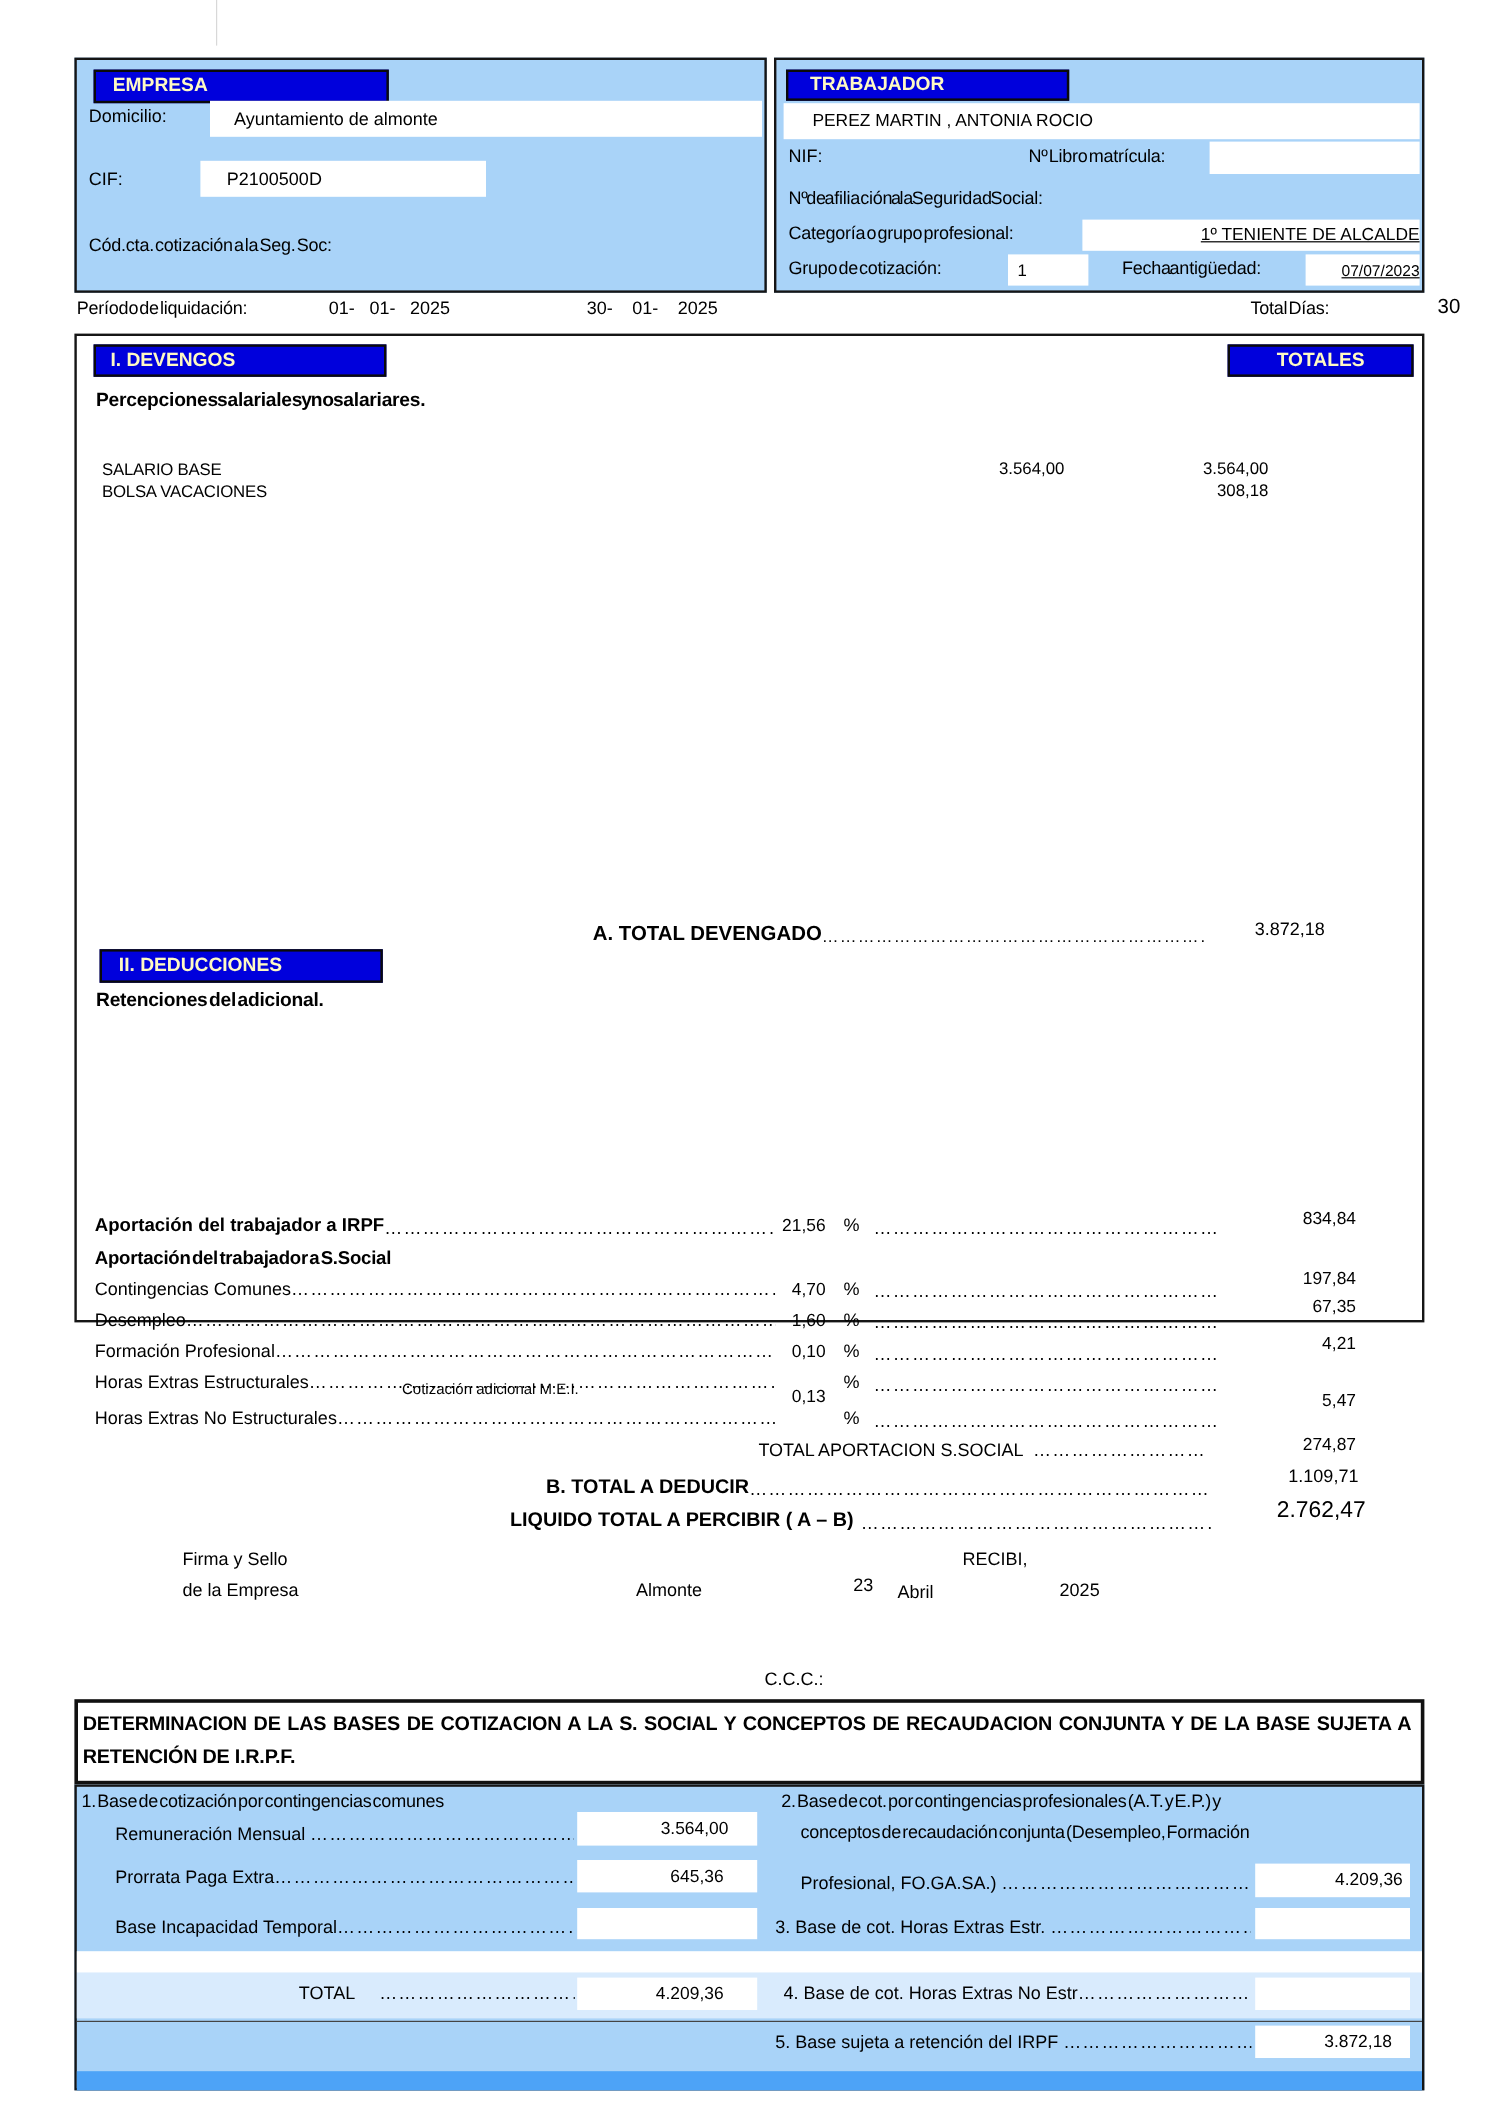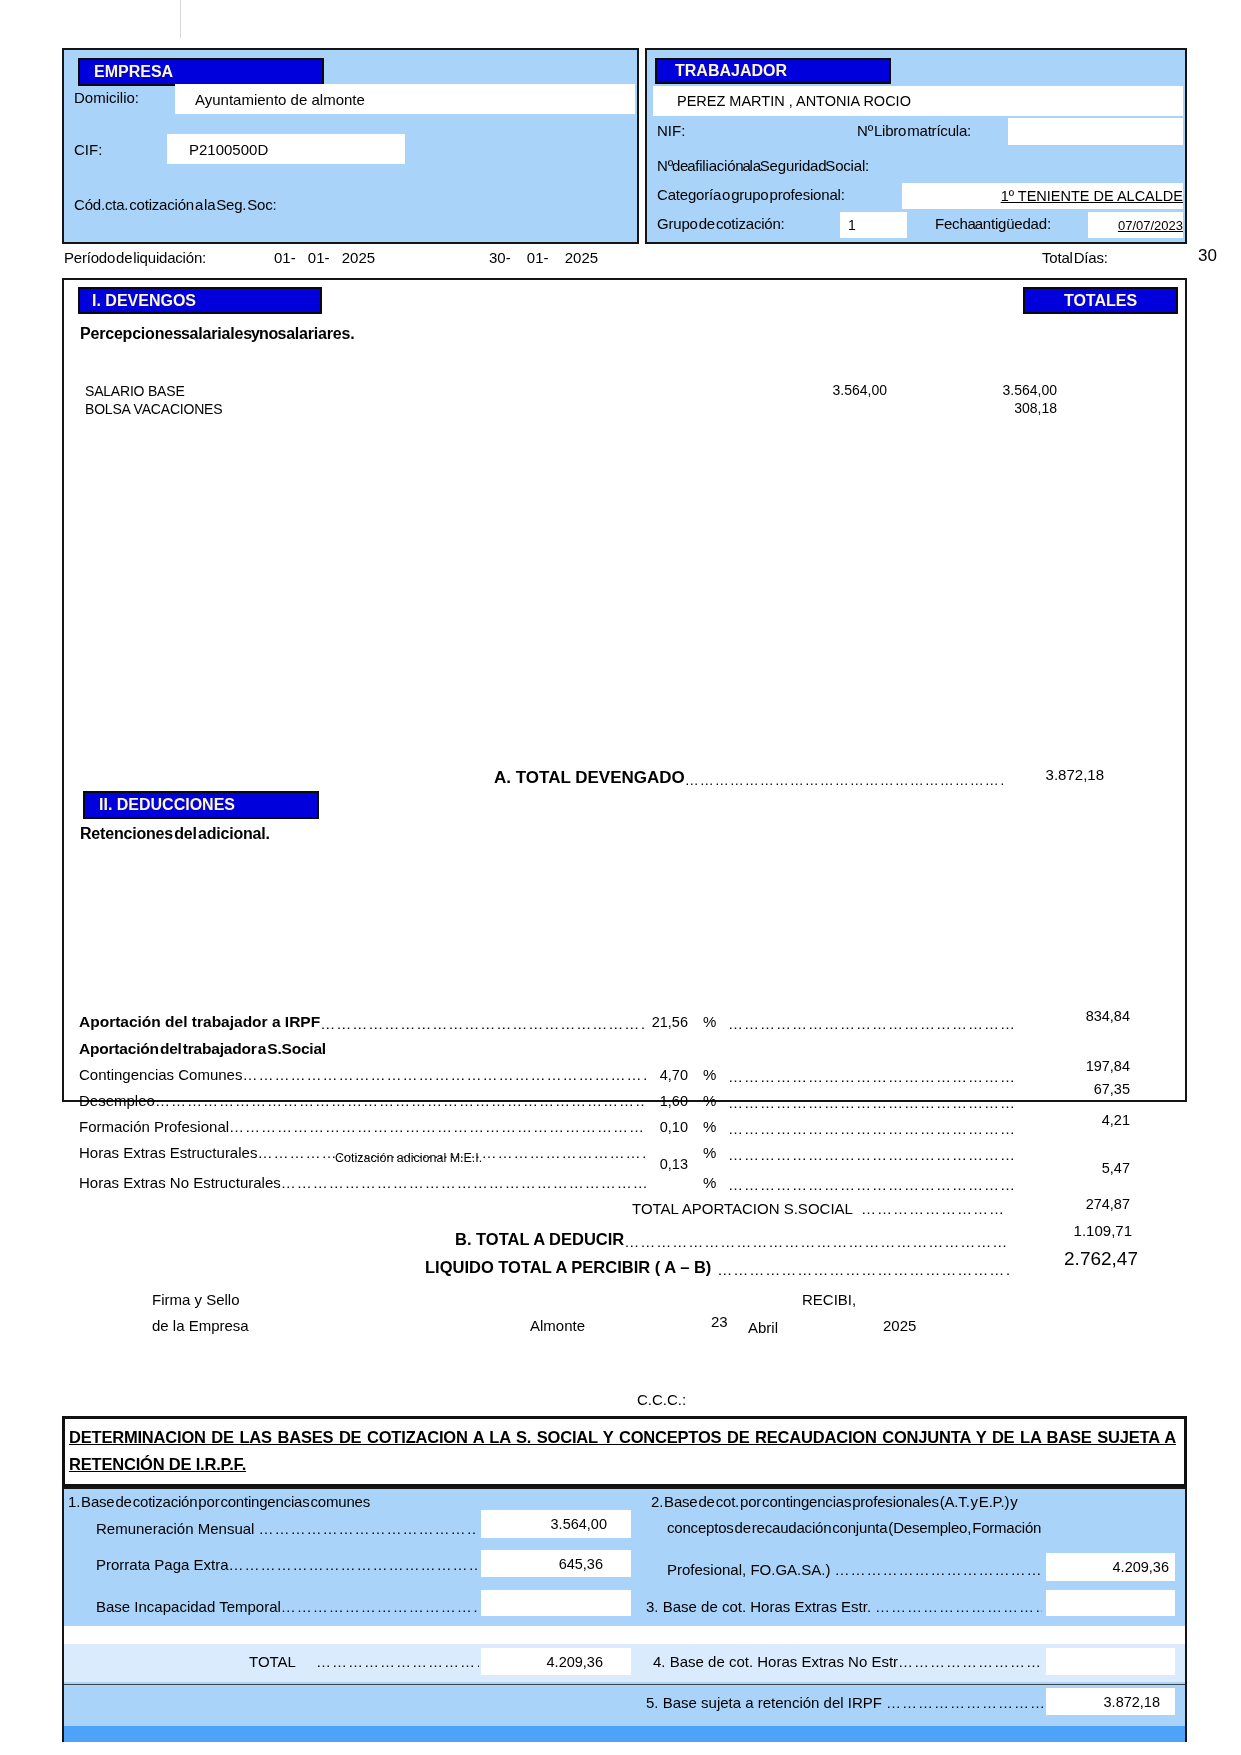--- a/index.html
+++ b/index.html
@@ -200,21 +200,21 @@
     <div class="lbl" style="left:738px;top:1012px;">RECIBI,</div>
     <div class="lbl" style="left:466px;top:1038px;">Almonte</div>
     <div class="lbl" style="left:647px;top:1034px;">23</div>
     <div class="lbl" style="left:684px;top:1040px;">Abril</div>
     <div class="lbl" style="left:819px;top:1038px;">2025</div>
 
     <div class="lbl" style="left:573px;top:1112px;">C.C.C.:</div>
   </div>
 
   <div style="position:absolute;left:62px;top:1416px;width:1125px;height:71px;background:#fff;border:3px solid #111;box-sizing:border-box;">
-    <div style="margin:5px 8px 0 4px;font-size:16.5px;font-weight:bold;line-height:27px;text-align:justify;letter-spacing:-0.2px;text-decoration:underline;">DETERMINACION DE LAS BASES DE COTIZACION A LA S. SOCIAL Y CONCEPTOS DE RECAUDACION CONJUNTA Y DE LA BASE SUJETA A RETENCIÓN DE I.R.P.F.</div>
+    <div style="margin:5px 8px 0 4px;font-size:16.5px;font-weight:bold;line-height:27px;text-align:justify;letter-spacing:-0.2px;">DETERMINACION DE LAS BASES DE COTIZACION A LA S. SOCIAL Y CONCEPTOS DE RECAUDACION CONJUNTA Y DE LA BASE SUJETA A RETENCIÓN DE I.R.P.F.</div>
   </div>
 
   <div class="box" style="left:62px;top:1487px;width:1125px;height:255px;border-width:2px;">
 
     <div class="lbl tight" style="left:4px;top:5px;">1. Base de cotización por contingencias comunes</div>
 
     <div class="ldr" style="left:32px;top:31px;width:382px;">
       <span style="padding-right:4px;">Remuneración Mensual</span>
       <span class="dots">……………………………………………………………………………………………………</span>
     </div>

